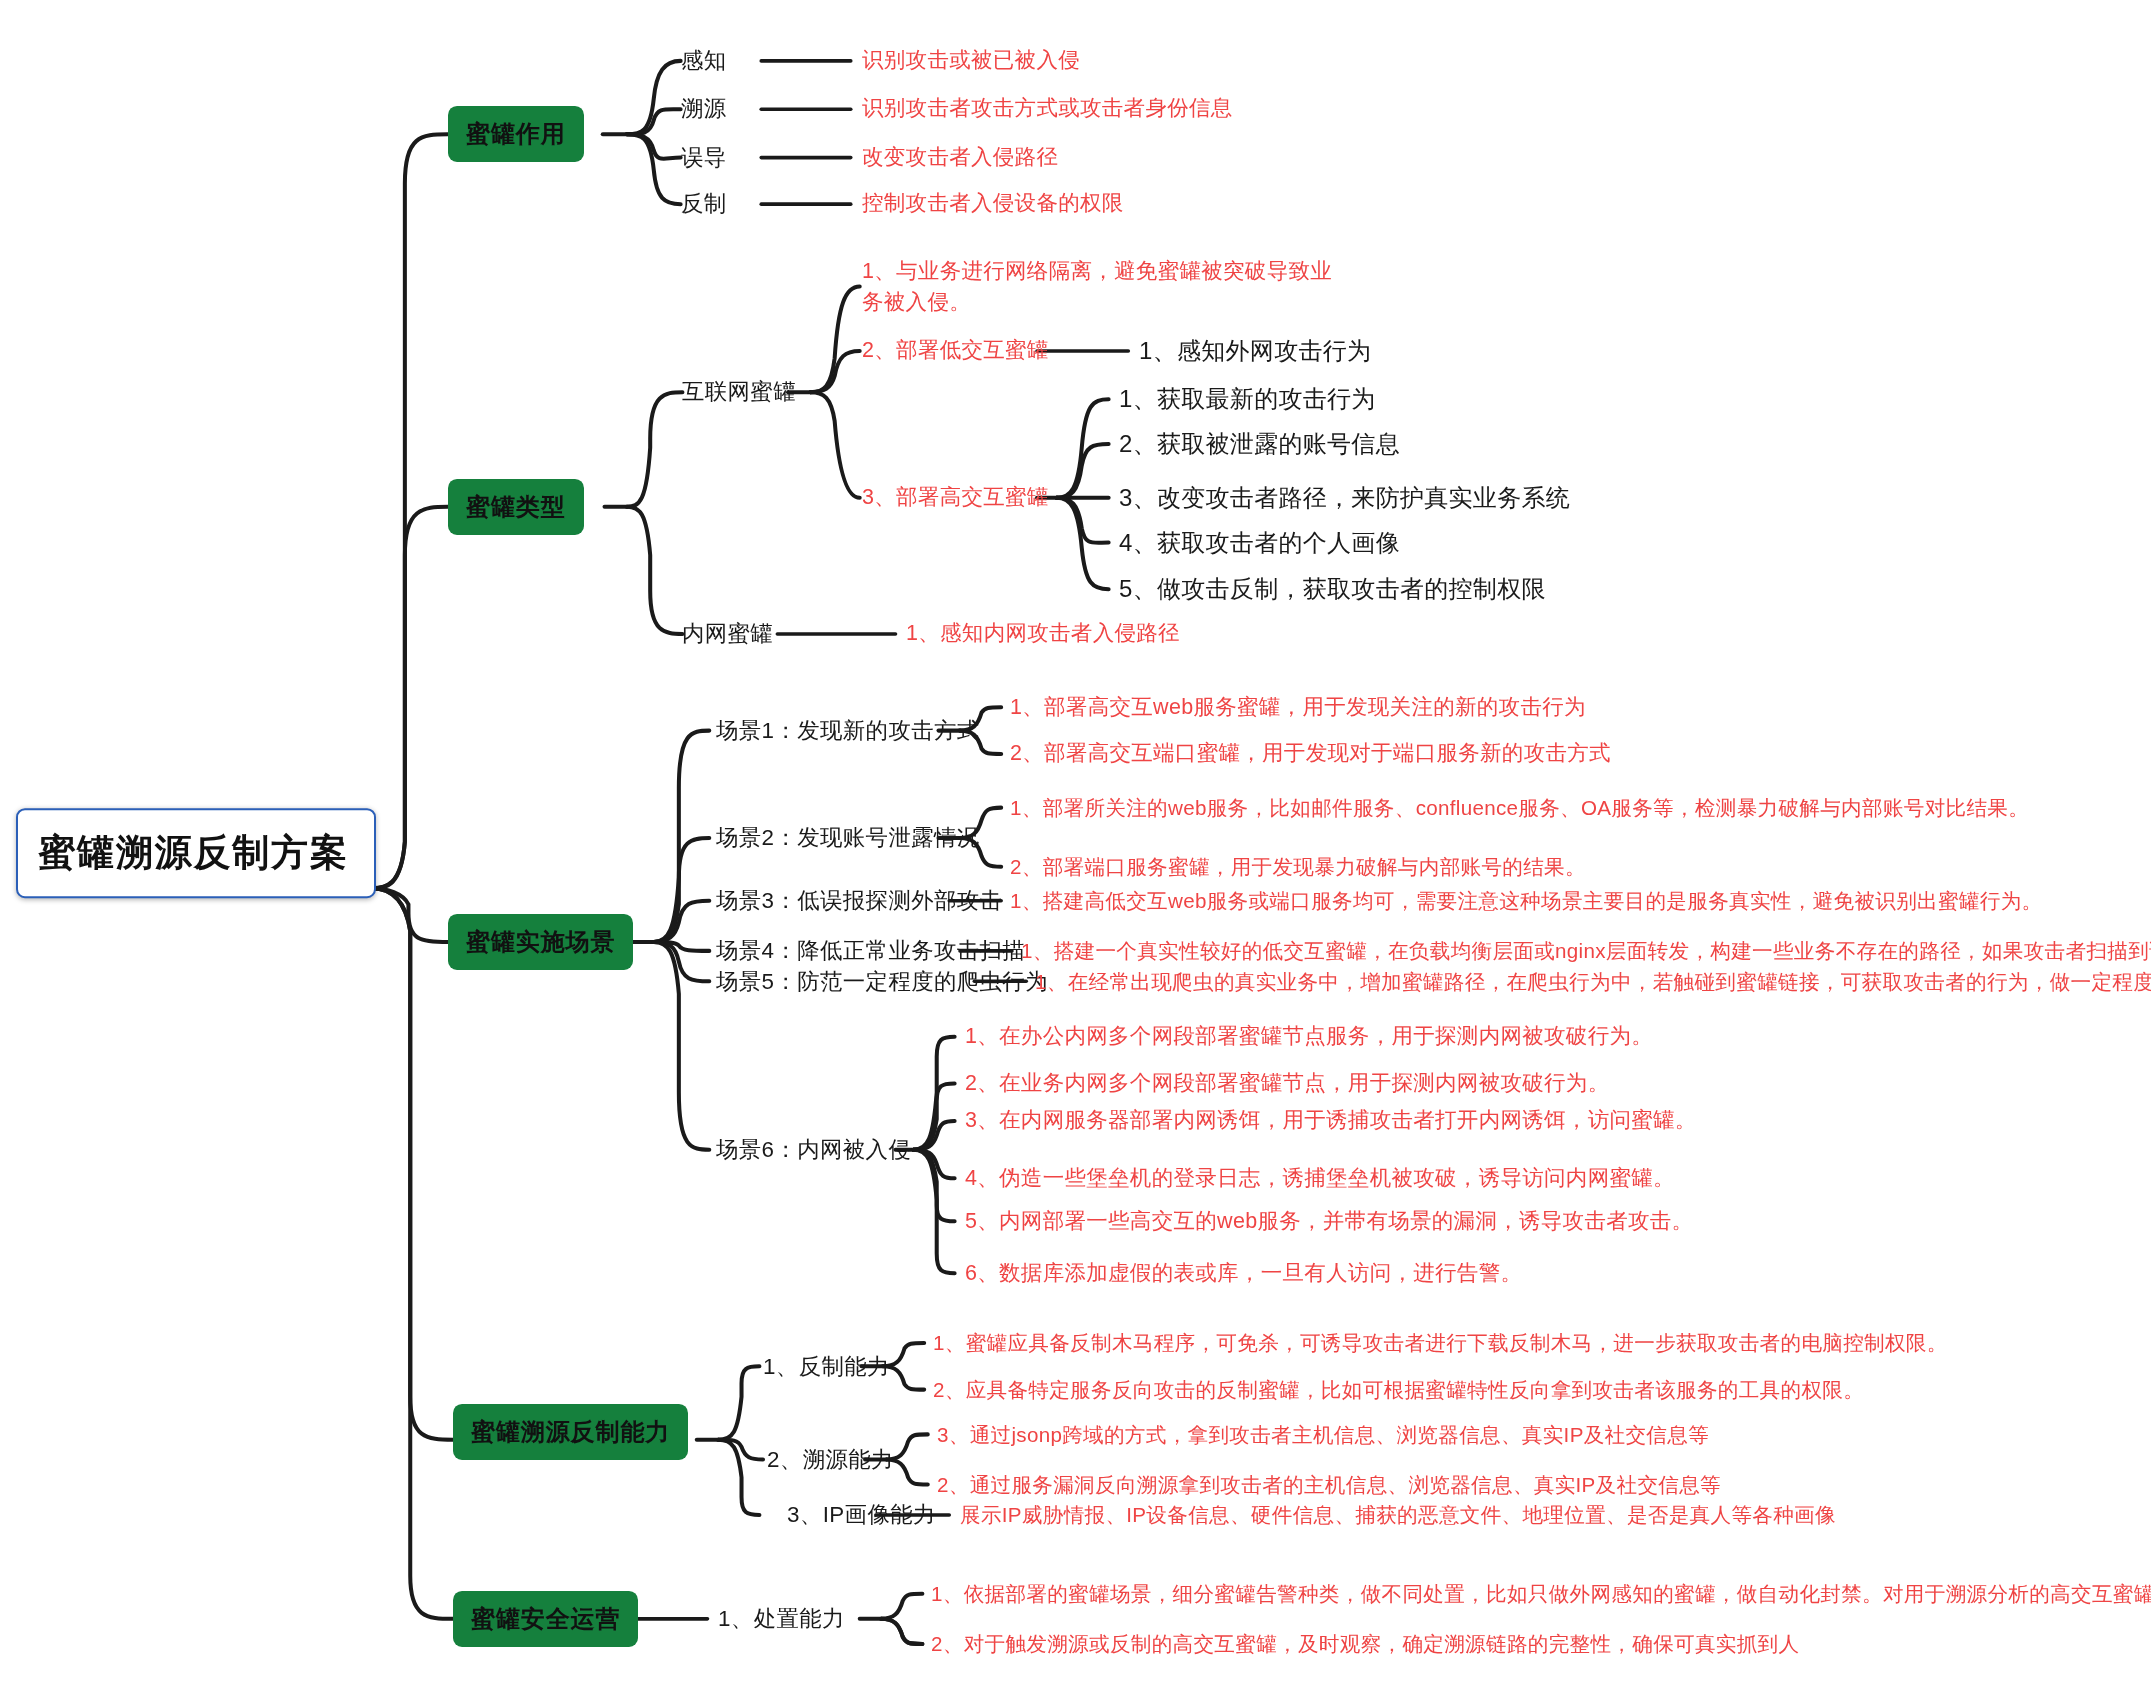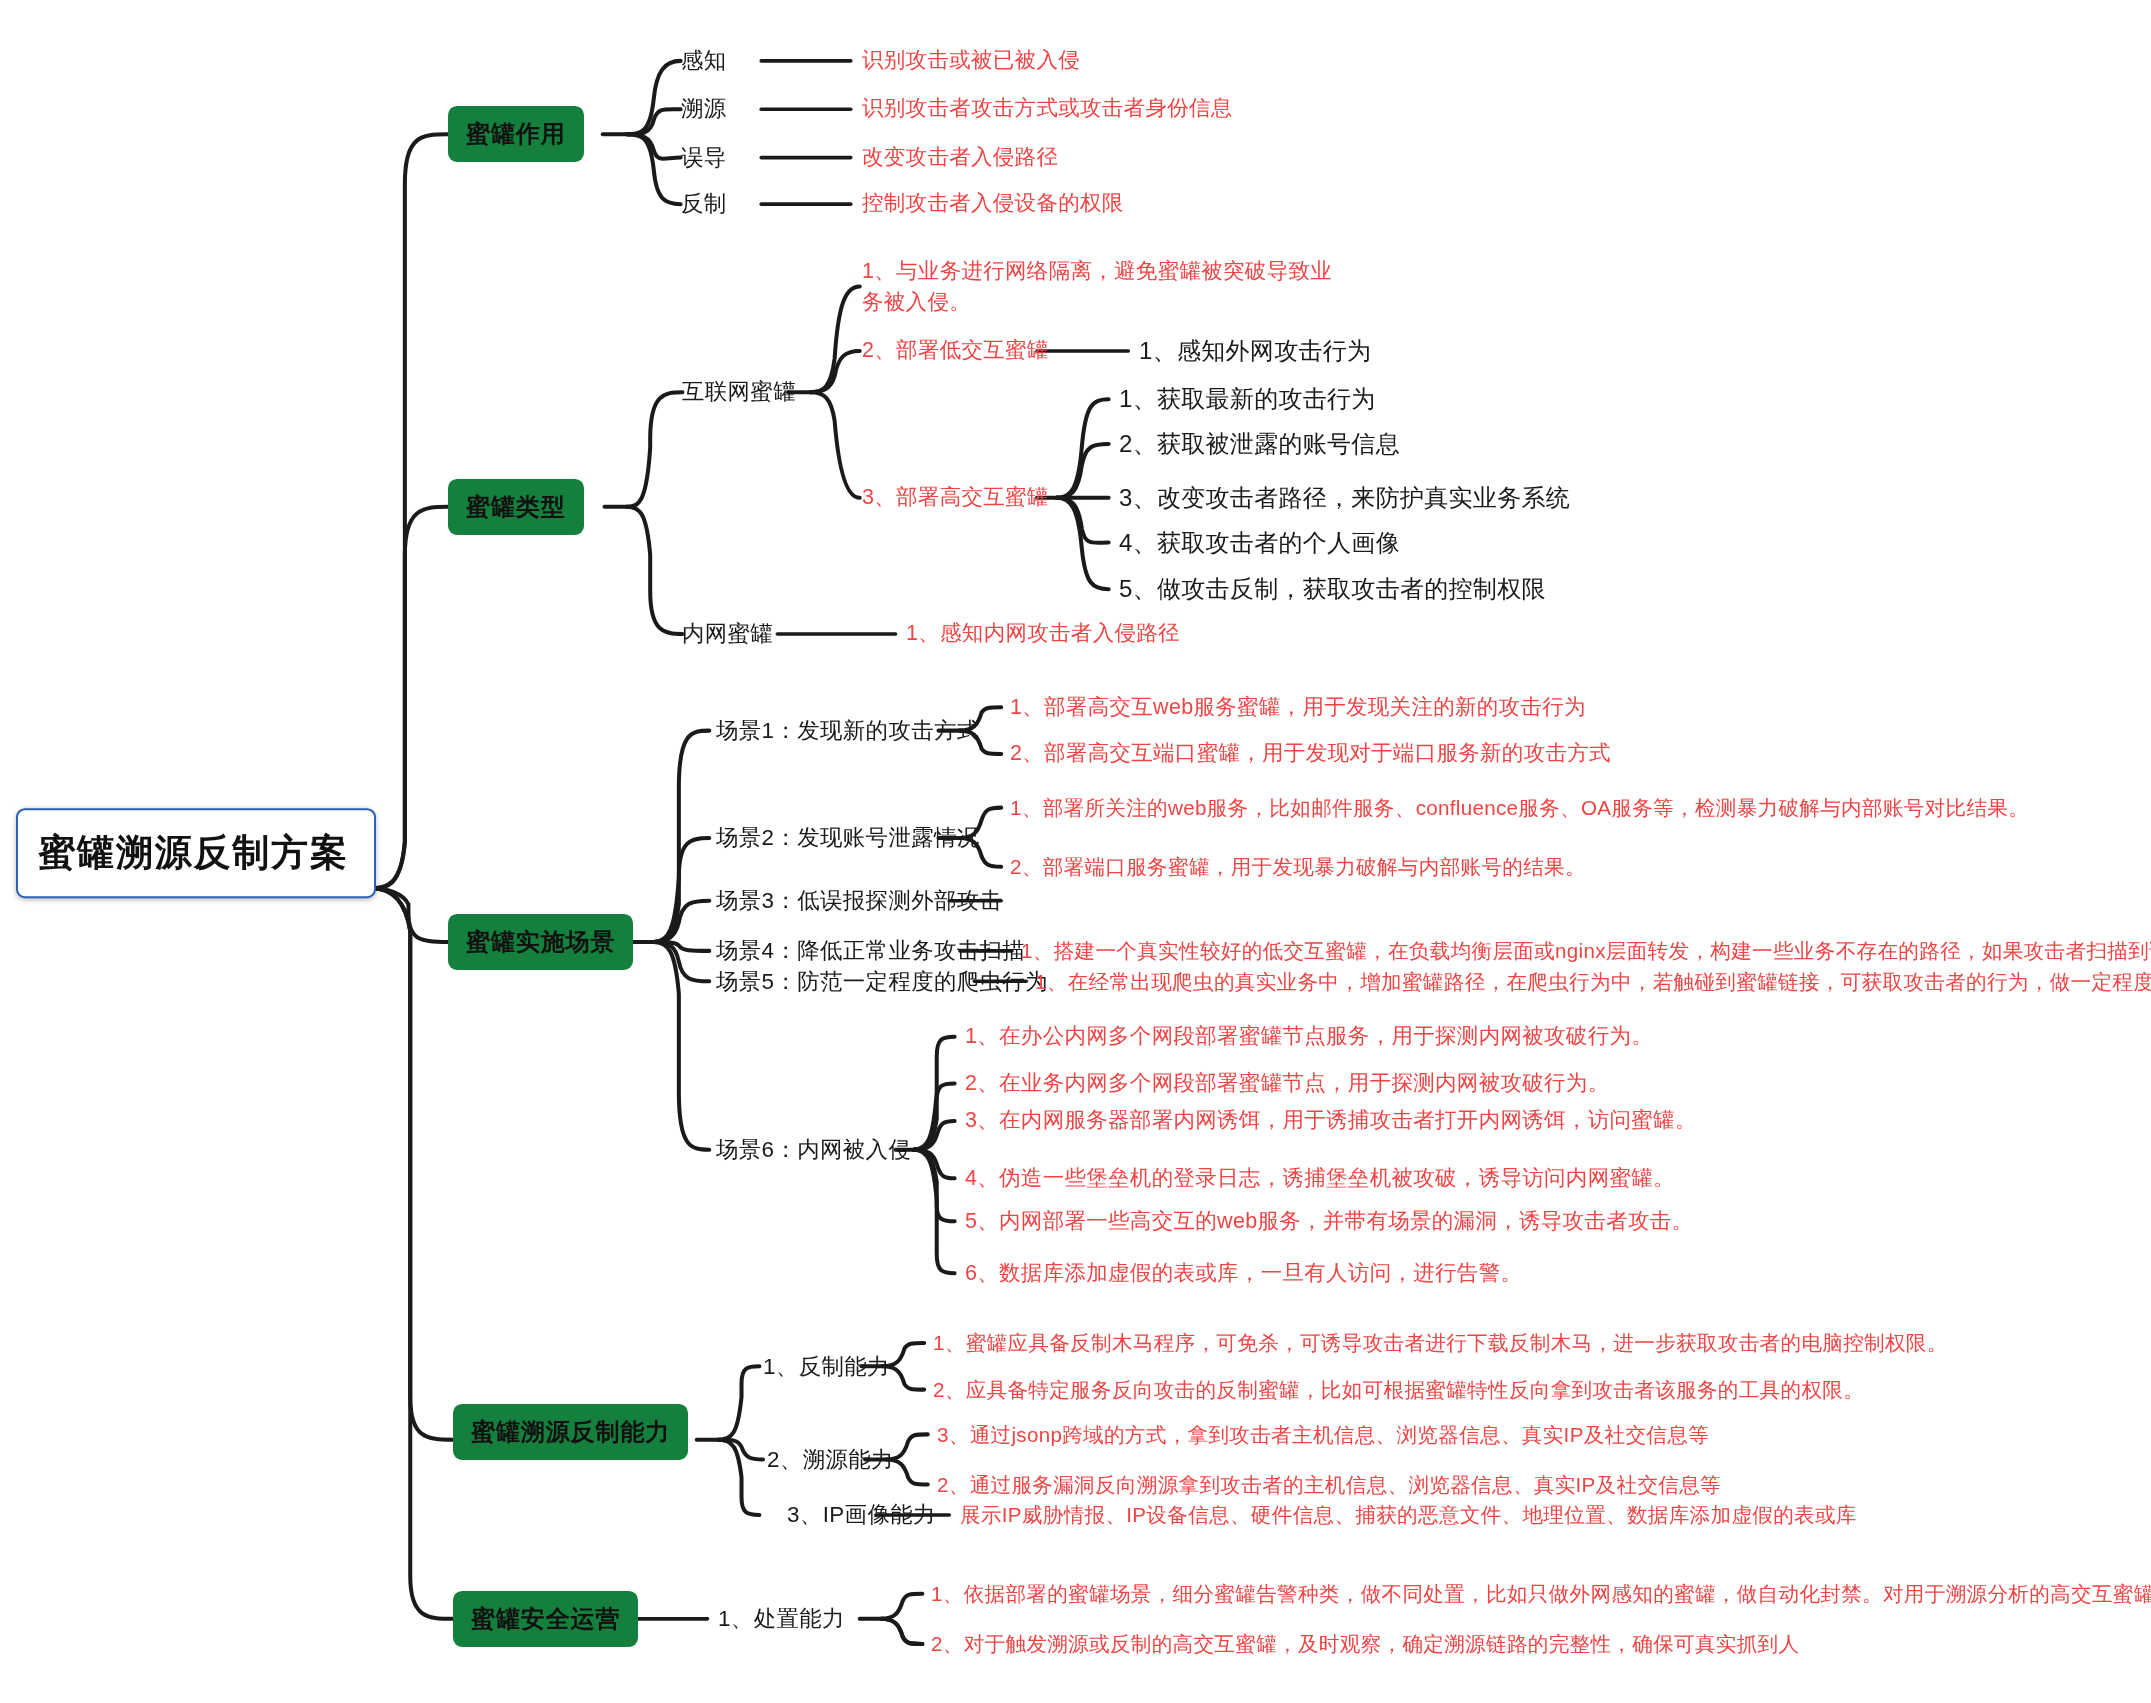--- a/index.html
+++ b/index.html
@@ -230,20 +230,21 @@
 
   <div class="node node-l2" style="left:716px; top:731px; transform:translateY(-50%);">场景1：发现新的攻击方式</div>
   <div class="node node-l3" style="left:1010px; top:708px; transform:translateY(-50%);">1、部署高交互web服务蜜罐，用于发现关注的新的攻击行为</div>
   <div class="node node-l3" style="left:1010px; top:754px; transform:translateY(-50%);">2、部署高交互端口蜜罐，用于发现对于端口服务新的攻击方式</div>
 
   <div class="node node-l2" style="left:716px; top:838px; transform:translateY(-50%);">场景2：发现账号泄露情况</div>
   <div class="node node-l3 small" style="left:1010px; top:808px; transform:translateY(-50%);">1、部署所关注的web服务，比如邮件服务、confluence服务、OA服务等，检测暴力破解与内部账号对比结果。</div>
   <div class="node node-l3 small" style="left:1010px; top:867px; transform:translateY(-50%);">2、部署端口服务蜜罐，用于发现暴力破解与内部账号的结果。</div>
 
   <div class="node node-l2" style="left:716px; top:901px; transform:translateY(-50%);">场景3：低误报探测外部攻击</div>
+  <div class="node node-l3 small" style="left:1010px; top:901px; transform:translateY(-50%);">1、搭建高低交互web服务或端口服务均可，需要注意这种场景主要目的是服务真实性，避免被识别出蜜罐行为。</div>
 
   <div class="node node-l2" style="left:716px; top:951px; transform:translateY(-50%);">场景4：降低正常业务攻击扫描</div>
   <div class="node node-l3 small" style="left:1021px; top:951px; transform:translateY(-50%);">1、搭建一个真实性较好的低交互蜜罐，在负载均衡层面或nginx层面转发，构建一些业务不存在的路径，如果攻击者扫描到该路径，转发到蜜罐</div>
 
   <div class="node node-l2" style="left:716px; top:982px; transform:translateY(-50%);">场景5：防范一定程度的爬虫行为</div>
   <div class="node node-l3 small" style="left:1035px; top:982px; transform:translateY(-50%);">1、在经常出现爬虫的真实业务中，增加蜜罐路径，在爬虫行为中，若触碰到蜜罐链接，可获取攻击者的行为，做一定程度处置</div>
 
   <div class="node node-l2" style="left:716px; top:1150px; transform:translateY(-50%);">场景6：内网被入侵</div>
   <div class="node node-l3" style="left:965px; top:1037px; transform:translateY(-50%);">1、在办公内网多个网段部署蜜罐节点服务，用于探测内网被攻破行为。</div>
   <div class="node node-l3" style="left:965px; top:1084px; transform:translateY(-50%);">2、在业务内网多个网段部署蜜罐节点，用于探测内网被攻破行为。</div>
@@ -256,21 +257,21 @@
 
   <div class="node node-l2" style="left:763px; top:1367px; transform:translateY(-50%);">1、反制能力</div>
   <div class="node node-l3 small" style="left:933px; top:1343px; transform:translateY(-50%);">1、蜜罐应具备反制木马程序，可免杀，可诱导攻击者进行下载反制木马，进一步获取攻击者的电脑控制权限。</div>
   <div class="node node-l3 small" style="left:933px; top:1390px; transform:translateY(-50%);">2、应具备特定服务反向攻击的反制蜜罐，比如可根据蜜罐特性反向拿到攻击者该服务的工具的权限。</div>
 
   <div class="node node-l2" style="left:767px; top:1460px; transform:translateY(-50%);">2、溯源能力</div>
   <div class="node node-l3 small" style="left:937px; top:1435px; transform:translateY(-50%);">3、通过jsonp跨域的方式，拿到攻击者主机信息、浏览器信息、真实IP及社交信息等</div>
   <div class="node node-l3 small" style="left:937px; top:1485px; transform:translateY(-50%);">2、通过服务漏洞反向溯源拿到攻击者的主机信息、浏览器信息、真实IP及社交信息等</div>
 
   <div class="node node-l2" style="left:763px; top:1515px; transform:translateY(-50%);margin-left:24px;">3、IP画像能力</div>
-  <div class="node node-l3 small" style="left:960px; top:1515px; transform:translateY(-50%);">展示IP威胁情报、IP设备信息、硬件信息、捕获的恶意文件、地理位置、数据库添加虚假的表或库</div>
+  <div class="node node-l3 small" style="left:960px; top:1515px; transform:translateY(-50%);">展示IP威胁情报、IP设备信息、硬件信息、捕获的恶意文件、地理位置、是否是真人等各种画像</div>
 
   <div class="node node-l1" style="left:453px; top:1619px; transform:translateY(-50%);">蜜罐安全运营</div>
 
   <div class="node node-l2" style="left:718px; top:1619px; transform:translateY(-50%);">1、处置能力</div>
   <div class="node node-l3 small" style="left:931px; top:1594px; transform:translateY(-50%);">1、依据部署的蜜罐场景，细分蜜罐告警种类，做不同处置，比如只做外网感知的蜜罐，做自动化封禁。对用于溯源分析的高交互蜜罐，做告警处理。</div>
   <div class="node node-l3 small" style="left:931px; top:1644px; transform:translateY(-50%);">2、对于触发溯源或反制的高交互蜜罐，及时观察，确定溯源链路的完整性，确保可真实抓到人</div>
 
 </div>
 
 

